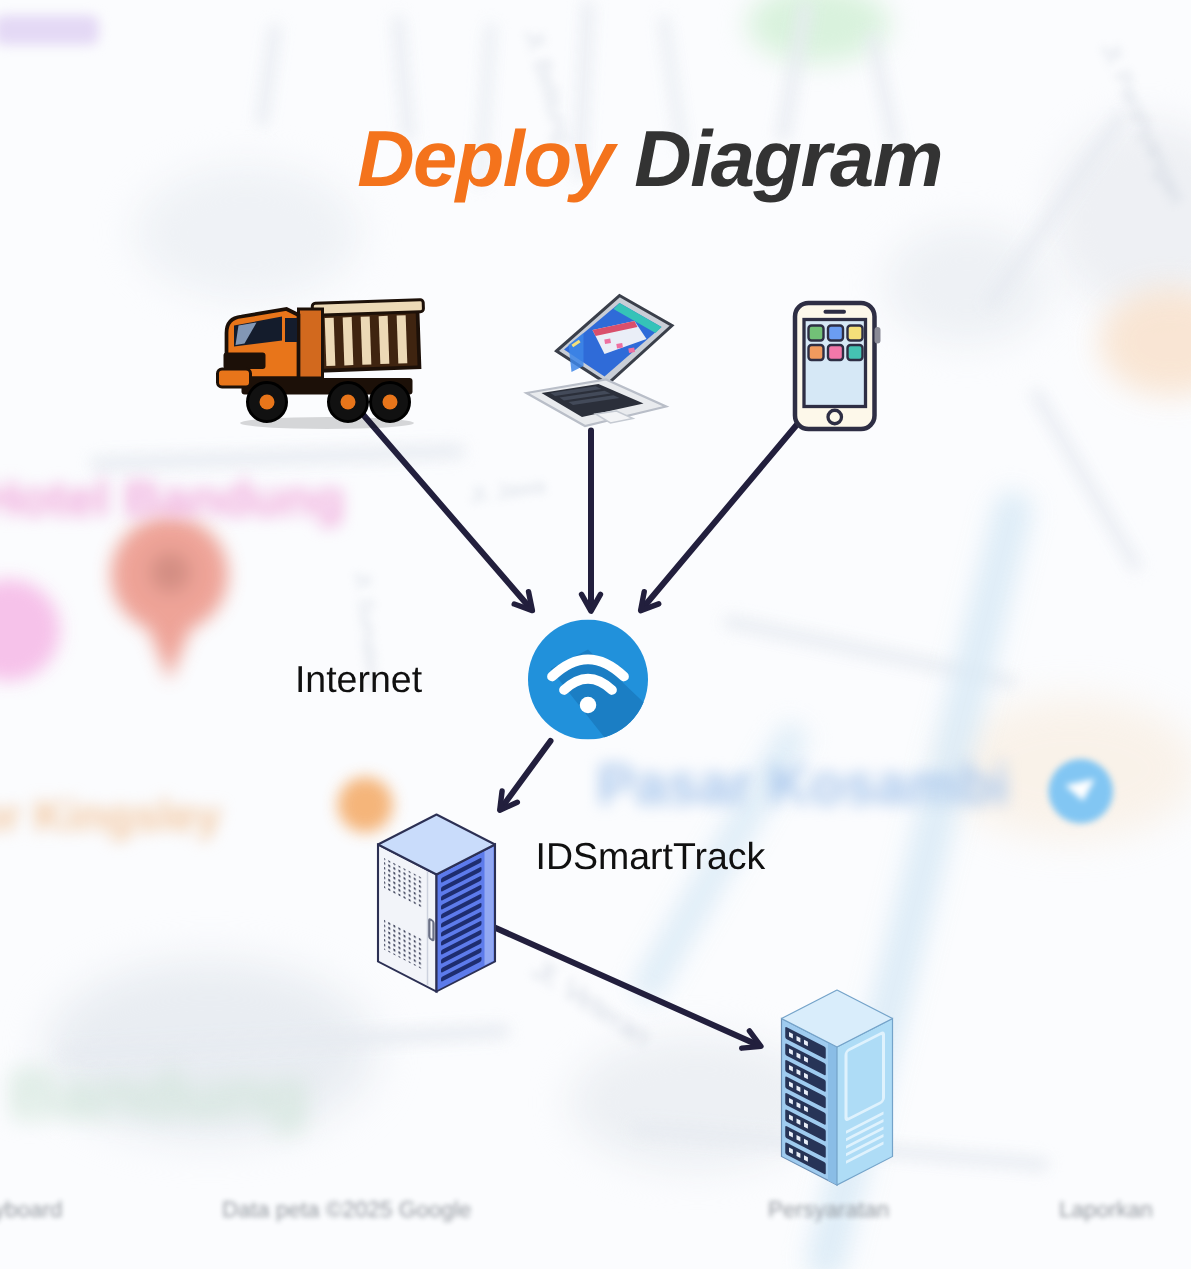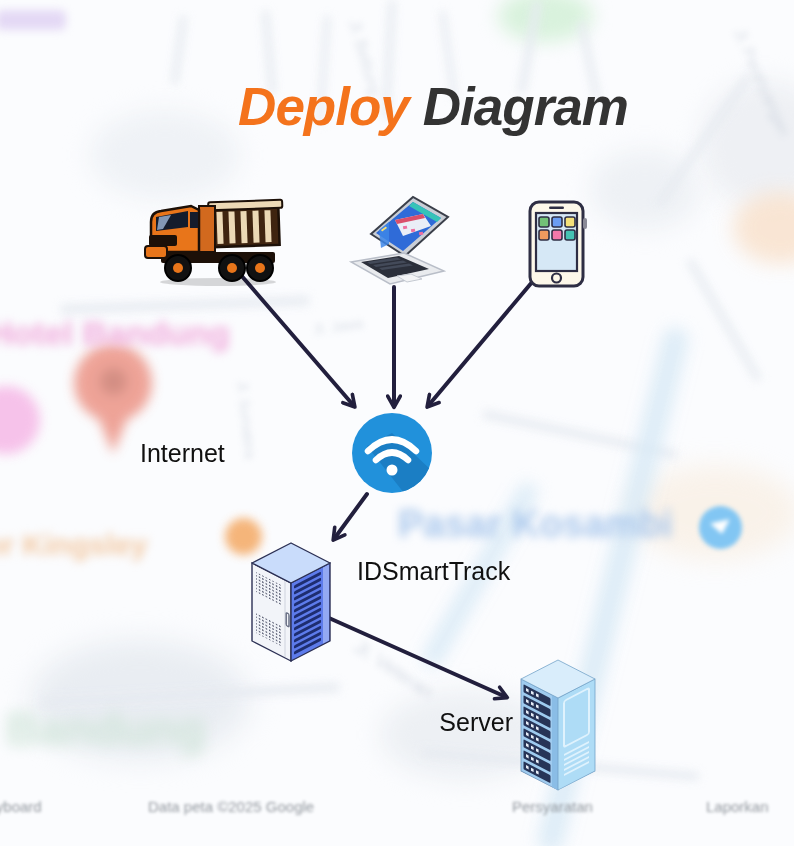--- a/index.html
+++ b/index.html
@@ -24,21 +24,21 @@
              border-top:42px solid #ec9486;}
   .circle-poi{position:absolute;border-radius:50%;}
 
   
   .title{position:absolute;left:0;top:40px;width:794px;text-align:center;
          font-size:53px;font-weight:700;font-style:italic;letter-spacing:-1px;padding-left:36px;}
   .title .accent{margin-right:14px;}
   .node{position:absolute;}
   .arrows{position:absolute;left:0;top:0;pointer-events:none;}
   .lbl{position:absolute;color:#101010;font-size:25px;line-height:33px;}
-  .lbl-internet{left:140px;top:437px;width:198px;text-align:left;}
+  .lbl-internet{left:140px;top:437px;width:198px;text-align:center;}
   .lbl-platform{left:357px;top:555px;text-align:left;}
   .lbl-database{left:360px;top:704px;width:153px;text-align:right;line-height:36px;}
 </style>
 </head>
 <body>
 
 <div class="stage">
 
   <div class="map">
 
@@ -298,16 +298,15 @@
         <line x1="6" y1="65" x2="31" y2="65" stroke="#dff2fd" stroke-width="2"></line>
         <line x1="6" y1="70" x2="31" y2="70" stroke="#dff2fd" stroke-width="2"></line>
         <line x1="6" y1="75" x2="31" y2="75" stroke="#dff2fd" stroke-width="2"></line>
         <line x1="6" y1="80" x2="31" y2="80" stroke="#dff2fd" stroke-width="2"></line>
       </g>
 
       <polygon points="3,21 40,2 77,21 40,40" fill="#d9edfb" stroke="#74a3c9" stroke-width="0.8" stroke-linejoin="round"></polygon>
     </svg>
   </div>
   <div class="lbl lbl-database">
-    <div>Server</div>
   </div>
 
 </div>
 
 </body></html>

